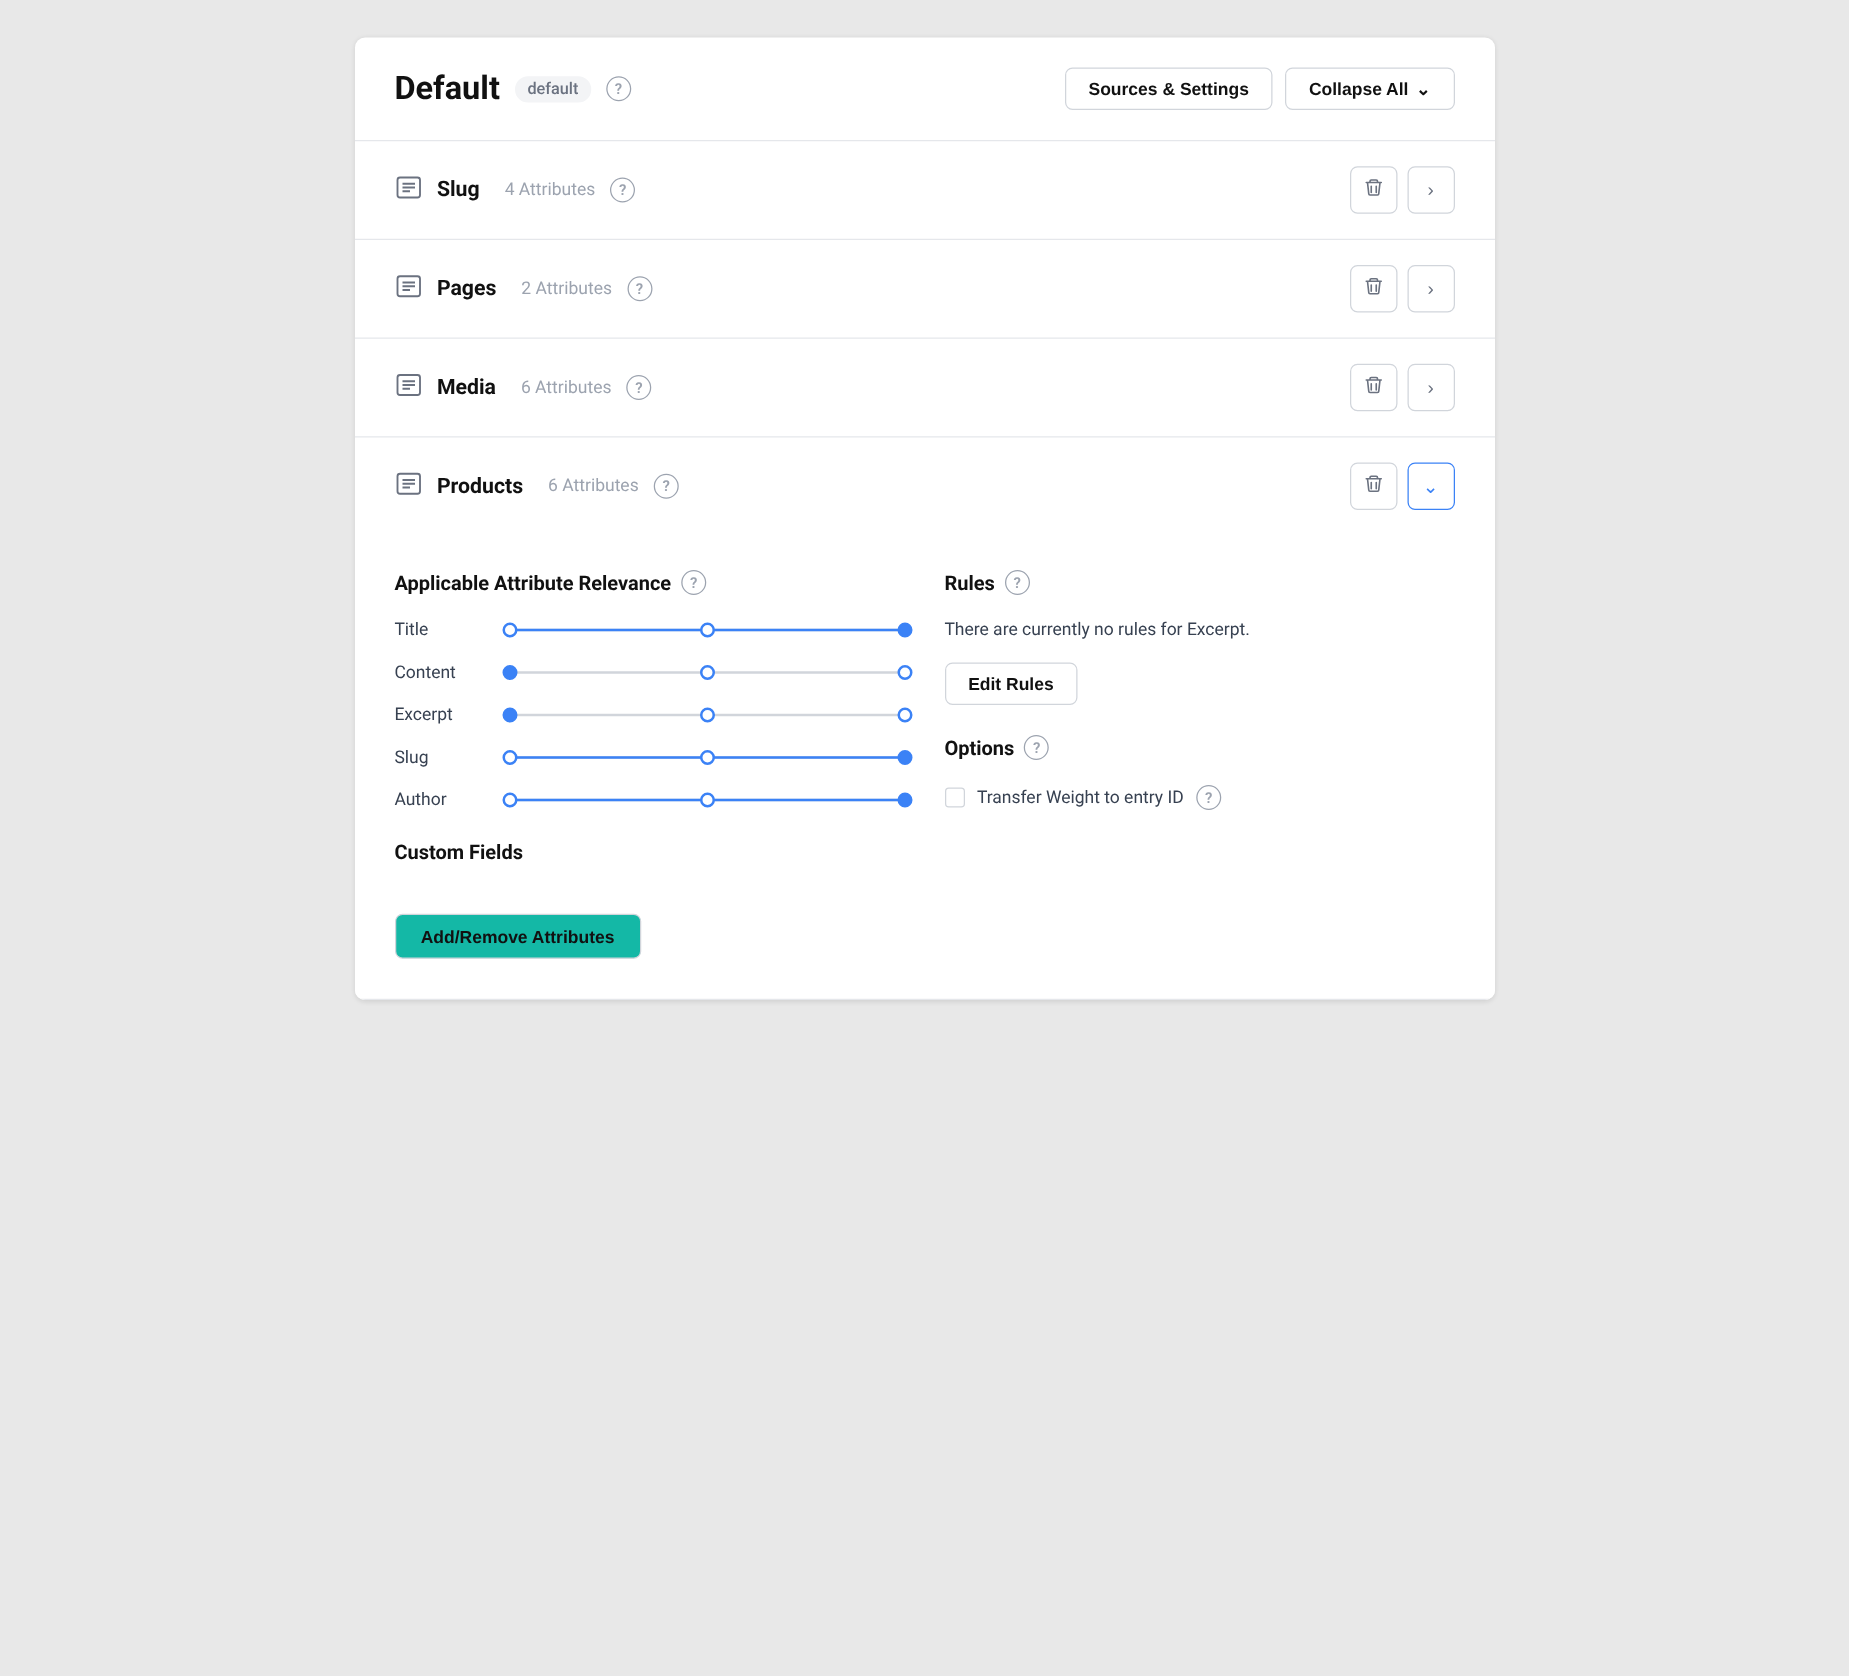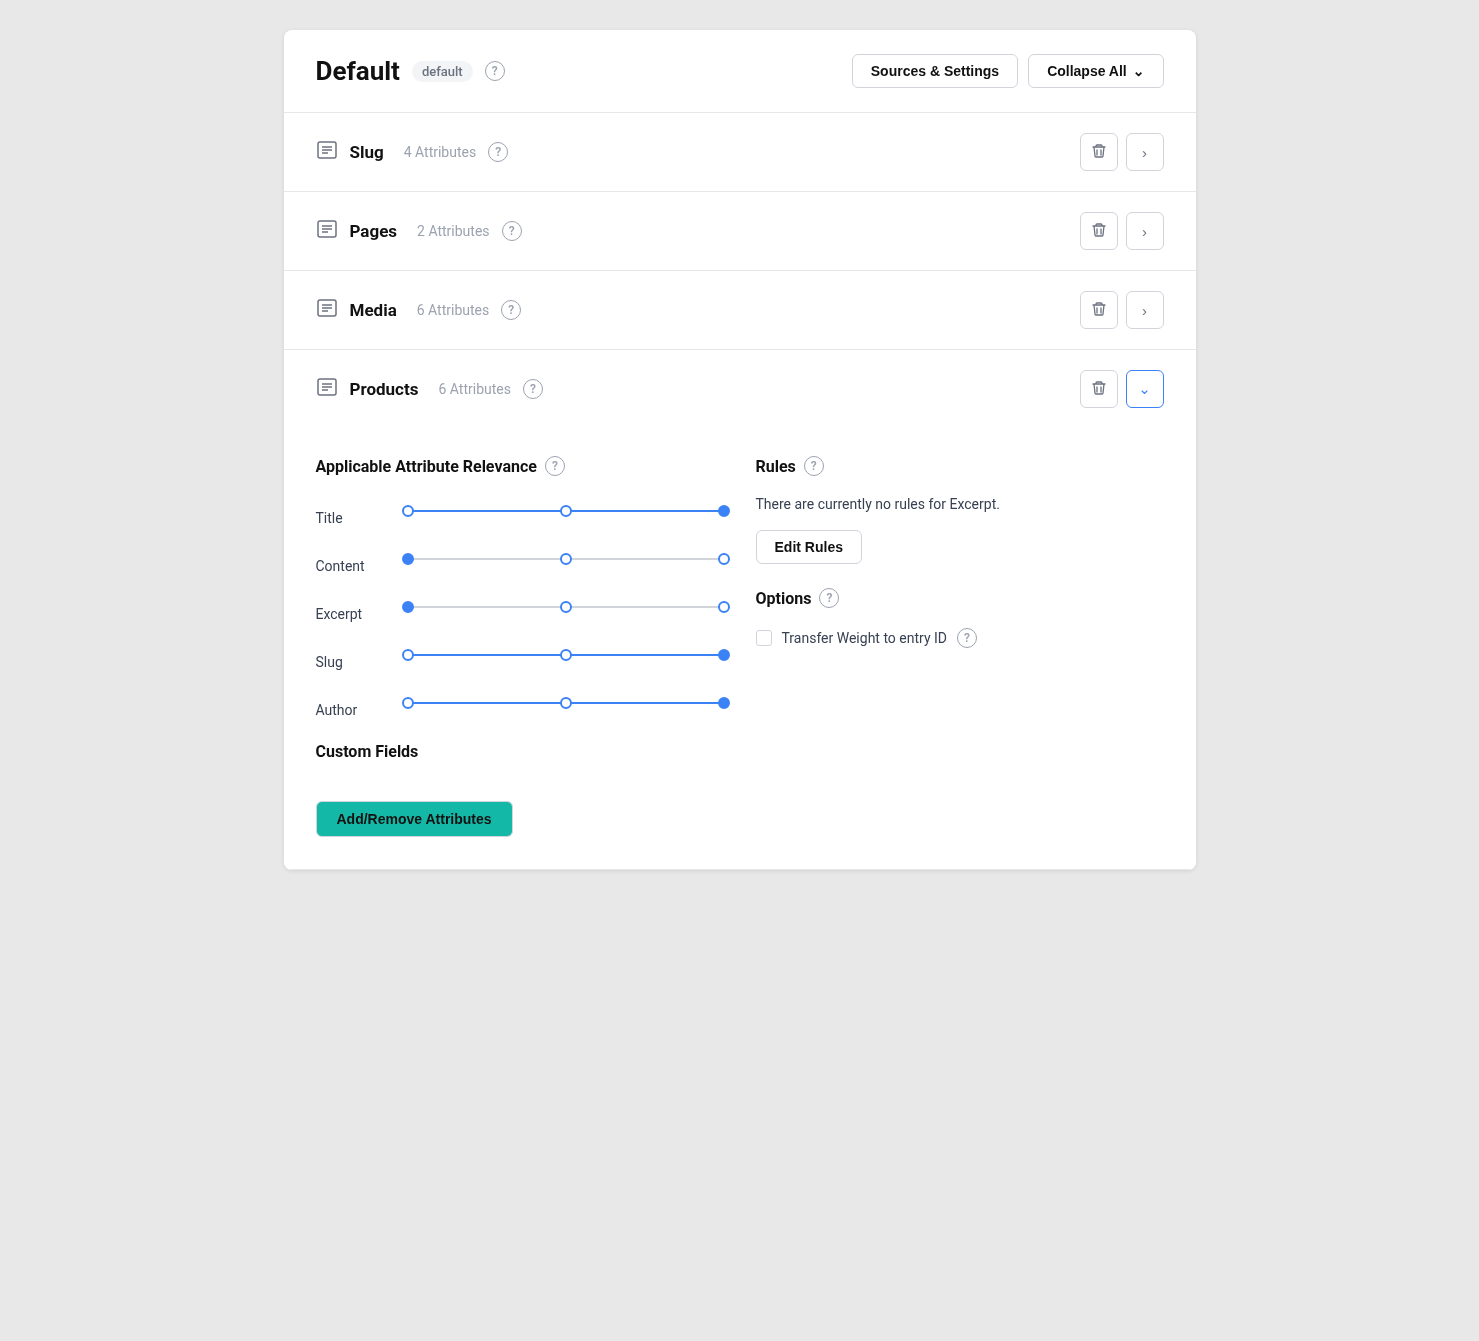--- a/index.html
+++ b/index.html
@@ -150,21 +150,20 @@
     .attribute-row {
       display: flex;
       align-items: center;
       margin-bottom: 18px;
     }
     .attr-label {
       width: 80px;
       font-size: 14px;
       color: #374151;
       flex-shrink: 0;
-      margin-top: 14px;
     }
     .slider-track {
       flex: 1;
       position: relative;
       height: 4px;
       margin-left: 12px;
     }
     .slider-line {
       position: absolute;
       top: 50%;

